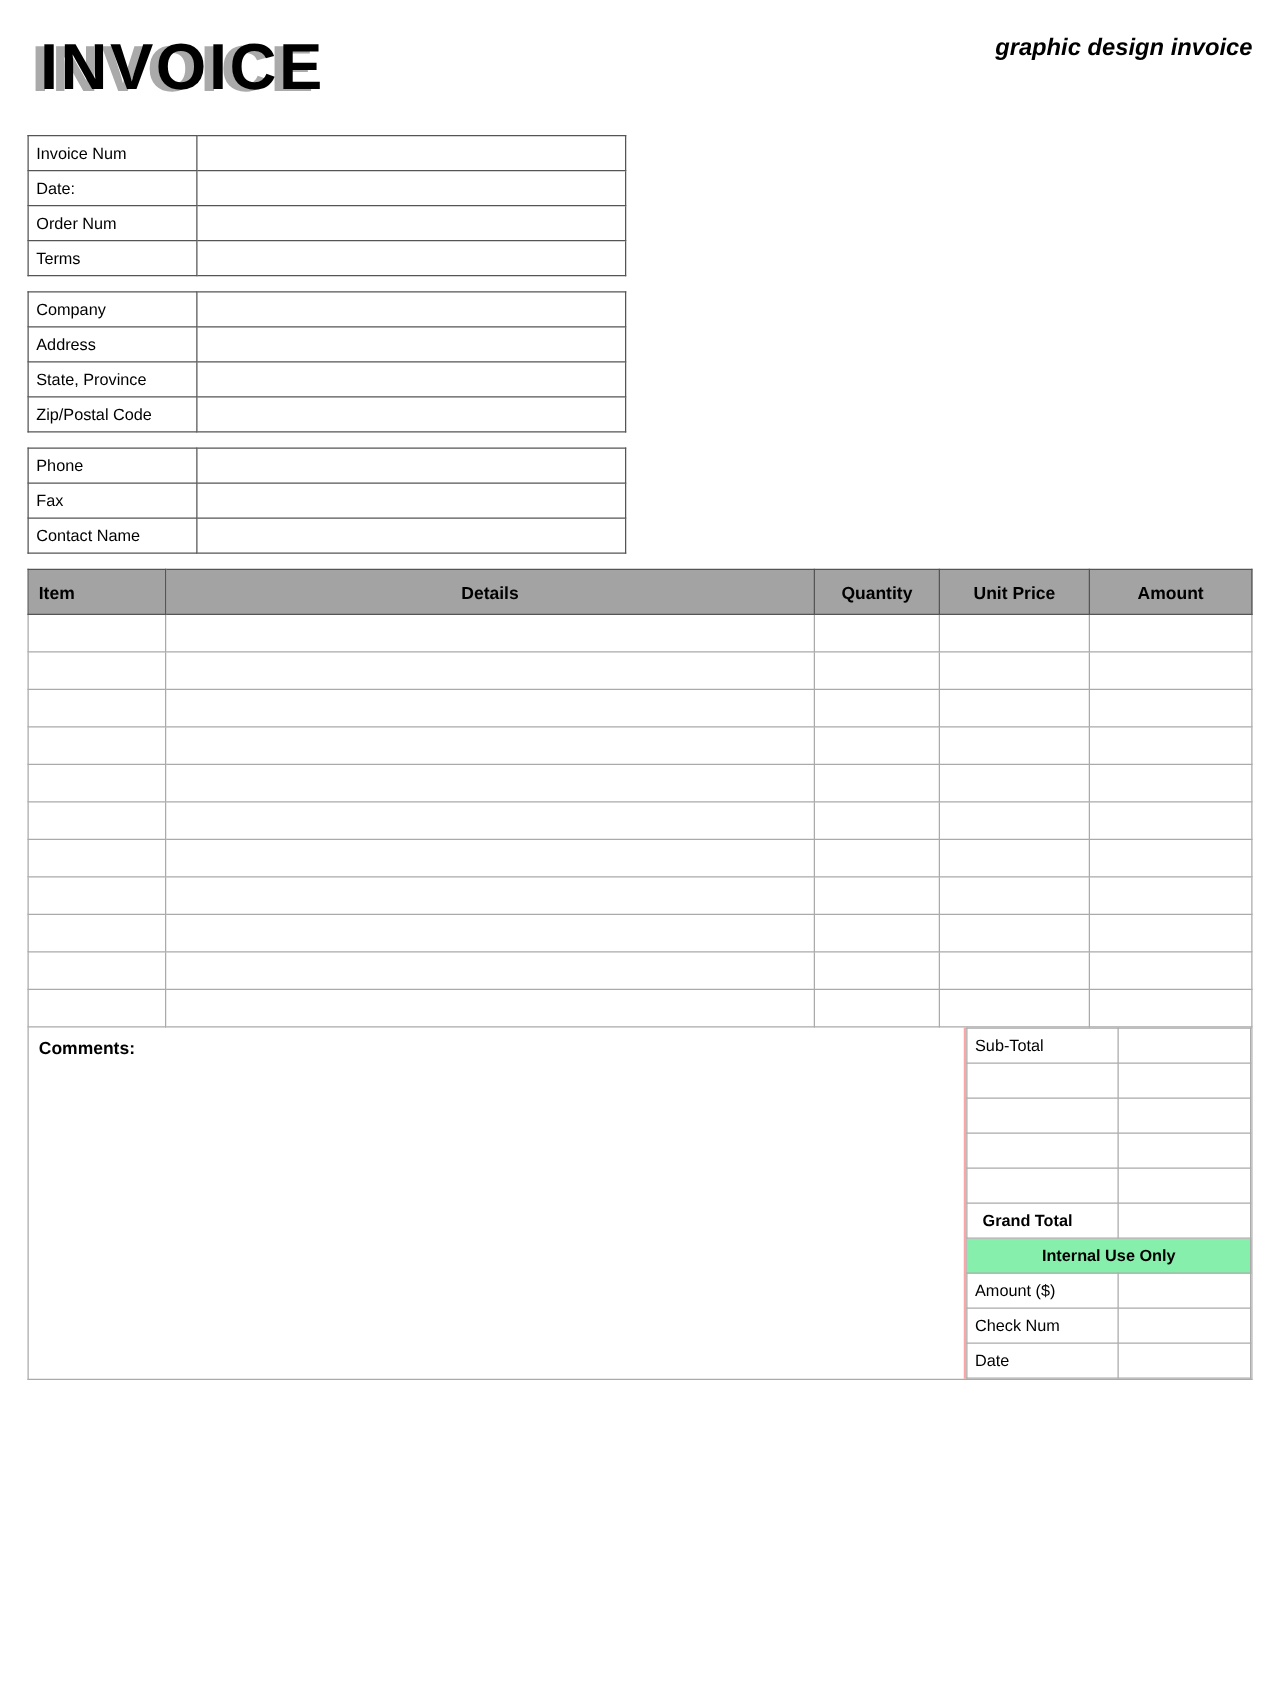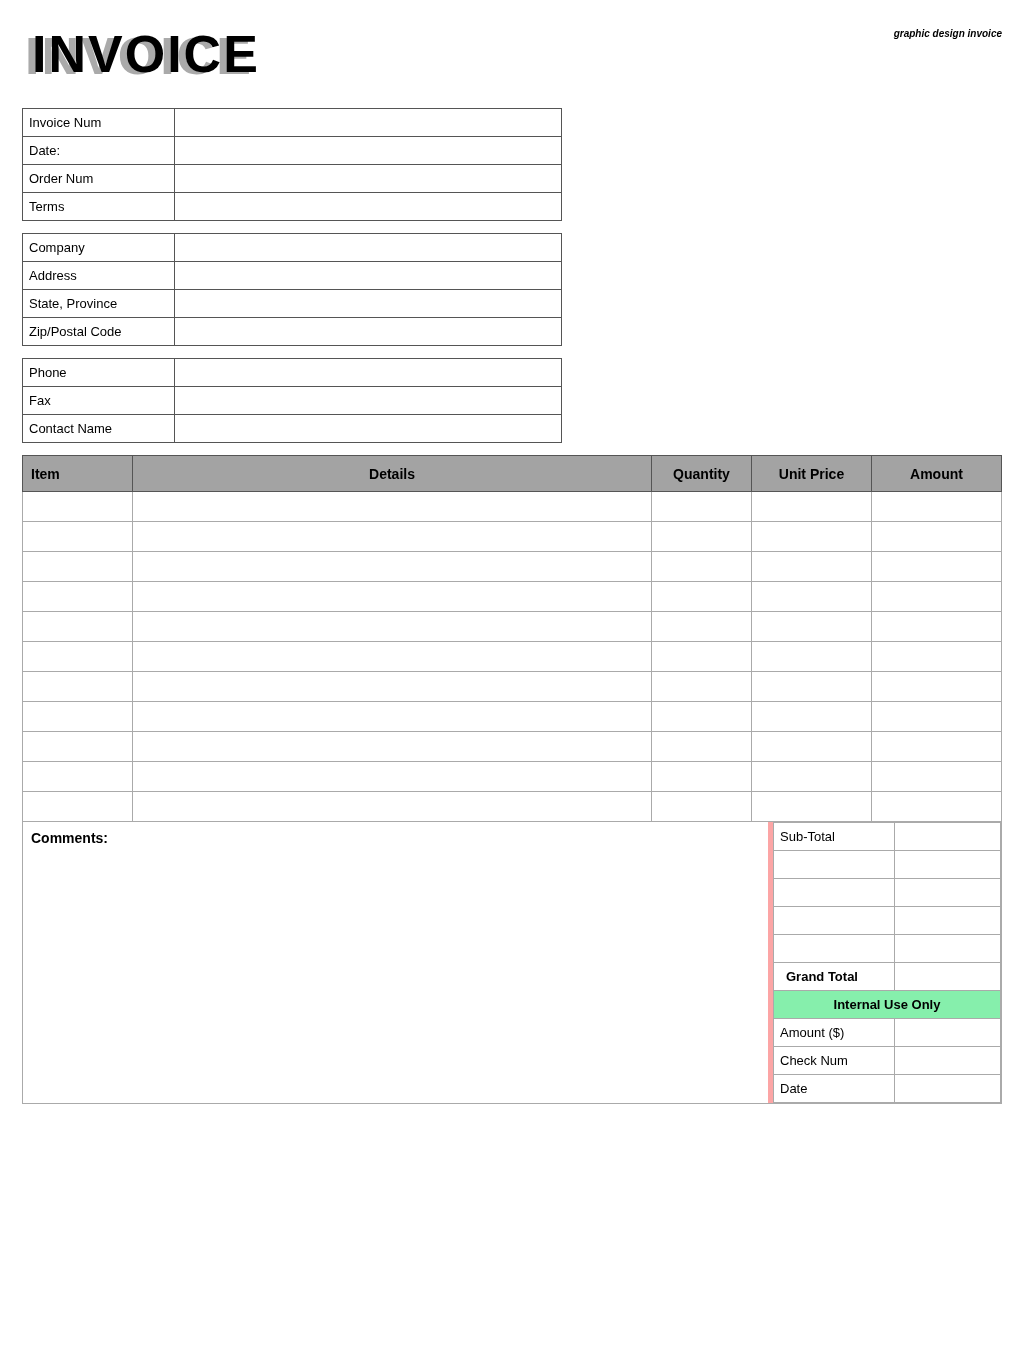--- a/index.html
+++ b/index.html
@@ -25,21 +25,21 @@
       position: relative;
     }
 
     
     .top-title {
       position: absolute;
       top: 0;
       right: 0;
       font-style: italic;
       font-weight: bold;
-      font-size: 10px;
+      font-size: 19px;
       color: #000;
       text-align: right;
     }
 
     
     .invoice-header {
       margin-top: 8px;
       margin-bottom: 18px;
       position: relative;
     }
@@ -73,21 +73,21 @@
       width: 220px;
     }
 
     
     .info-section {
       margin-bottom: 12px;
     }
 
     .info-table {
       border-collapse: collapse;
-      width: 540px;
+      width: 479px;
     }
 
     .info-table td {
       border: 1px solid #555;
       padding: 4px 6px;
       height: 28px;
     }
 
     .info-table td.label-cell {
       width: 130px;
@@ -171,21 +171,21 @@
     .bottom-section {
       display: flex;
       width: 100%;
       border-left: 1px solid #aaa;
       border-right: 1px solid #aaa;
       border-bottom: 1px solid #aaa;
     }
 
     .comments-section {
       flex: 1;
-      border-right: 5px solid #fca5a5;
+      border-right: 2px solid #fca5a5;
       padding: 8px;
       min-height: 220px;
     }
 
     .comments-label {
       font-weight: bold;
       font-size: 14px;
     }
 
     .totals-section {

